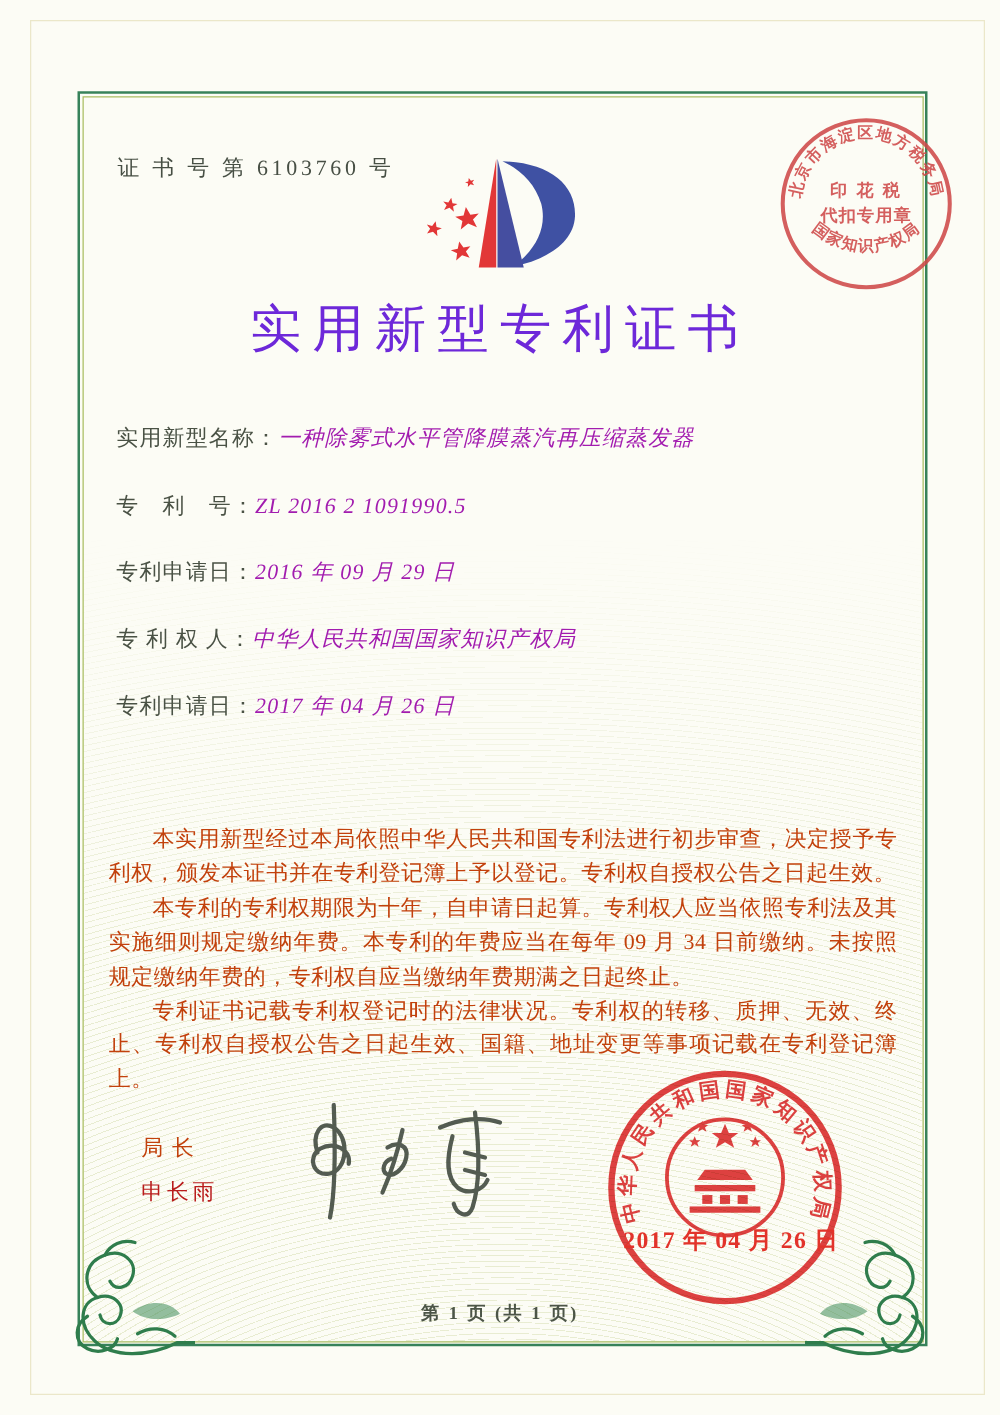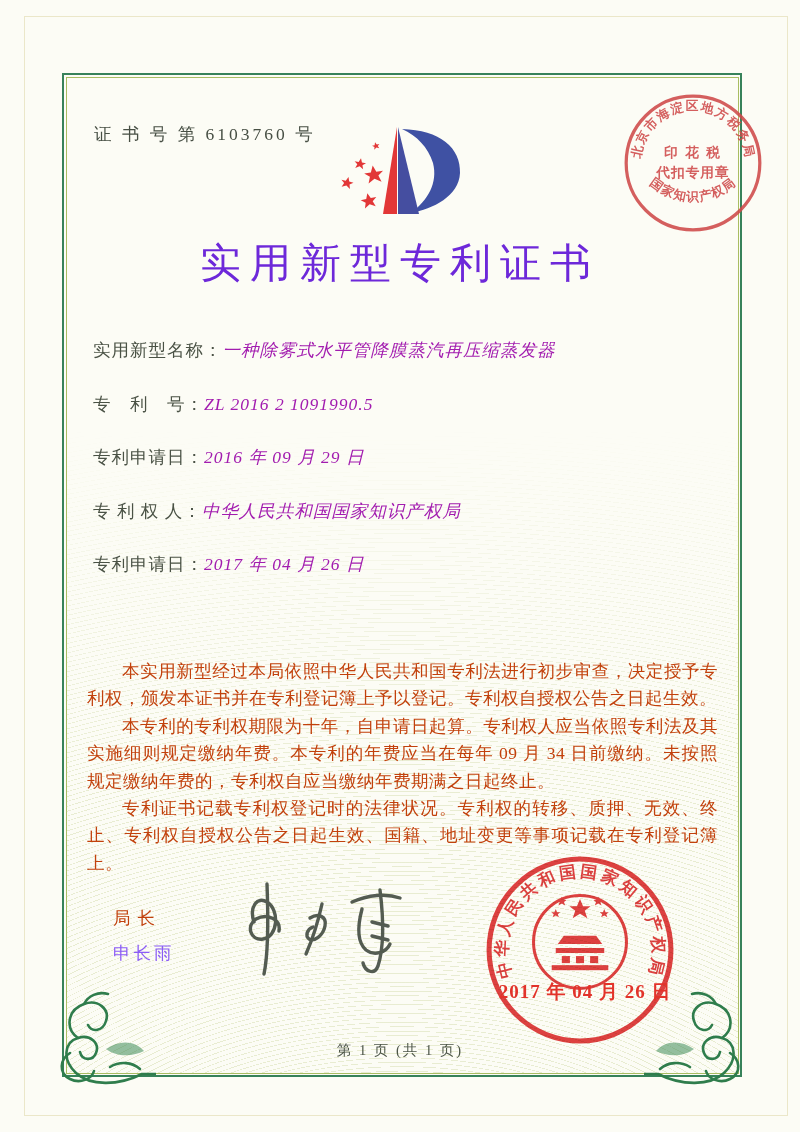--- a/index.html
+++ b/index.html
@@ -39,30 +39,30 @@
   .field-row .lbl { color:#4a5245;text-align:right; }
   .field-row .val { color:#a21caf;font-style:italic; }
 
   .paragraphs { position:absolute; left:87px; top:658px; right:82px;
     font-size:17.5px; line-height:27.4px; color:#c2410c; text-align:justify; letter-spacing:.5px; }
   .paragraphs p { text-indent:2em; }
 
   .sig-title { position:absolute; left:113px; top:906px; font-size:17.5px;
     letter-spacing:7px; color:#c2410c; }
   .sig-name  { position:absolute; left:113px; top:941px; font-size:17.5px;
-    letter-spacing:3px; color:#8b5cf6; }
+    letter-spacing:3px; color:#b91c1c; }
   .signature { position:absolute; left:222px; top:878px; width:218px; height:108px; }
 
   .seal { position:absolute; left:481px; top:851px; width:198px; height:198px;
     opacity:.9; mix-blend-mode:multiply; }
   .seal-date { position:absolute; left:487px; top:979px; width:196px; text-align:center;
     font-size:19px; color:#e2332a; font-weight:600; letter-spacing:1px; z-index:5; }
 
   .footer { position:absolute; left:0; top:1041px; width:100%; text-align:center;
-    font-size:14.5px; letter-spacing:2px; color:#4c5547; }
+    font-size:14.5px; letter-spacing:2px; color:#4c5547;font-weight:bold; }
 
   .flourish { position:absolute; width:108px; height:100px; z-index:2; }
   .flourish.left  { left:48px;  top:989px; }
   .flourish.right { left:644px; top:989px; transform:scaleX(-1); }
 
   svg text { font-family:"Liberation Serif","DejaVu Serif",serif; }
 </style>
 </head>
 <body>
 

